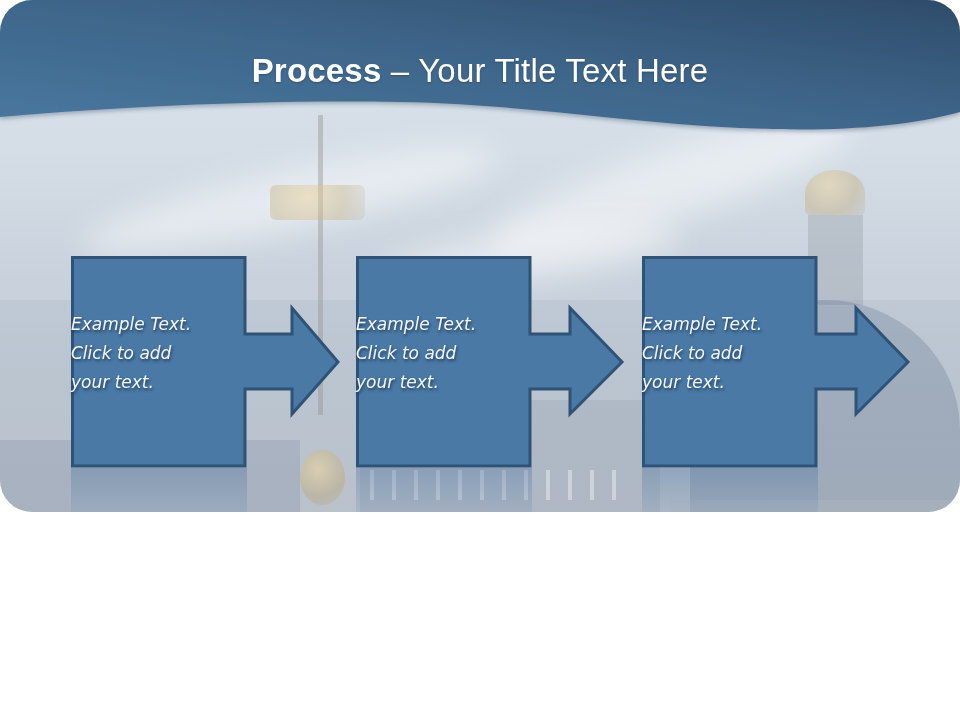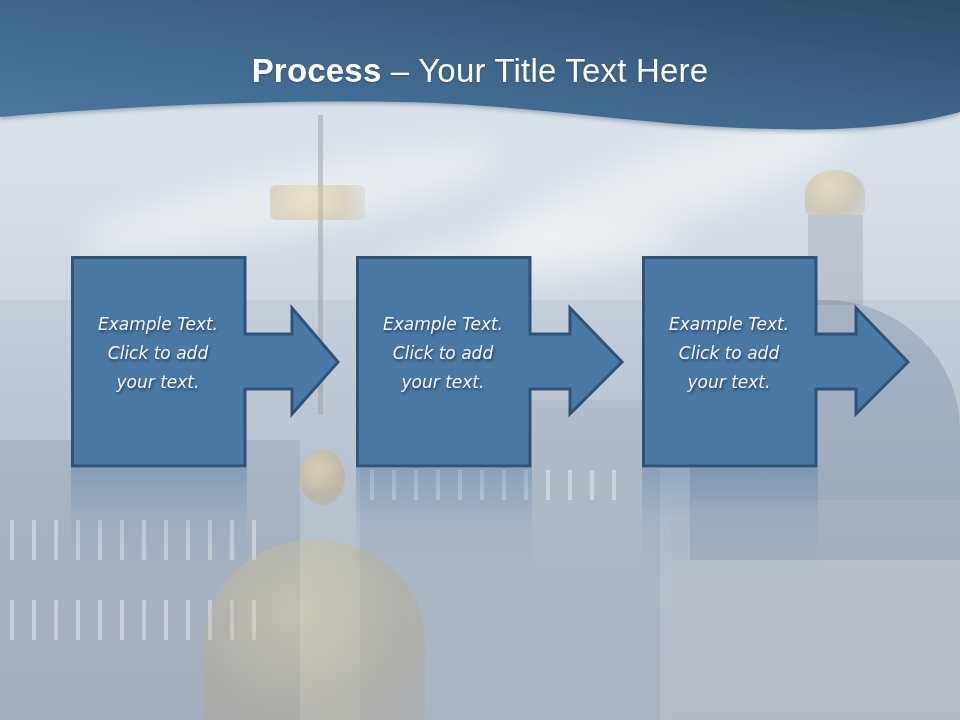--- a/index.html
+++ b/index.html
@@ -6,23 +6,24 @@
       margin: 0;
       padding: 0;
       width: 960px;
       height: 720px;
       overflow: hidden;
       font-family: "DejaVu Sans", "Liberation Sans", sans-serif;
     }
     #slide {
       position: relative;
       width: 960px;
-      height: 720px;
+      height: 512px;
       overflow: hidden;
       background: linear-gradient(180deg, #dce4ec 0%, #d4dde6 30%, #c9d2dc 55%, #c5ced7 75%, #c8ced5 100%);
+      border-radius: 32px;
     }
     
     .bg-layer { position: absolute; inset: 0; }
     .sky-streak {
       position: absolute;
       background: rgba(255,255,255,0.45);
       border-radius: 50%;
       filter: blur(14px);
     }
     .bldg {
@@ -74,21 +75,21 @@
     .step .reflection {
       position: absolute;
       left: 0; top: 212px;
       width: 176px; height: 110px;
       background: linear-gradient(180deg, rgba(78,119,162,0.38) 0%, rgba(120,150,185,0.18) 45%, rgba(200,210,220,0) 100%);
     }
     .step .label {
       position: absolute;
       left: 0; top: 54px;
       width: 174px;
-      text-align: center;
+      text-align: left;
       color: #f4f7fb;
       font-family: "DejaVu Sans", sans-serif;
       font-style: italic;
       font-size: 17px;
       line-height: 29px;
       text-shadow: 1px 2px 3px rgba(20,40,70,0.75);
       cursor: text;
     }
   </style>
 </head>

